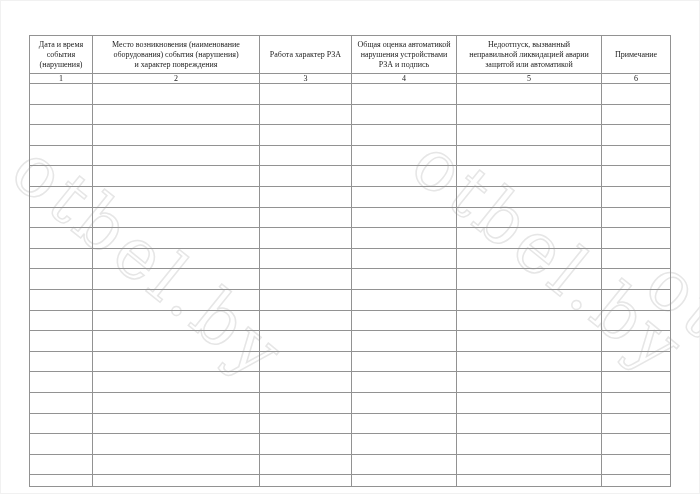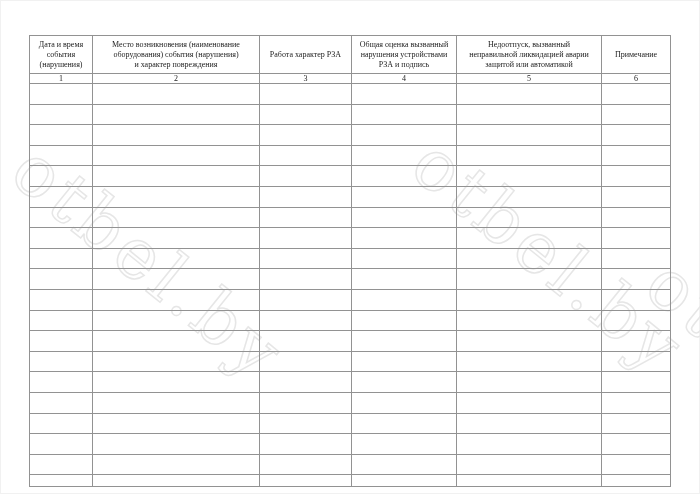--- a/index.html
+++ b/index.html
@@ -83,21 +83,21 @@
   </colgroup>
   <thead>
     <tr>
       <th class="col-label">Дата и время
 события
 (нарушения)</th>
       <th class="col-label">Место возникновения (наименование
 оборудования) события (нарушения)
 и характер повреждения</th>
       <th class="col-label">Работа характер РЗА</th>
-      <th class="col-label">Общая оценка вызванный
+      <th class="col-label">Общая оценка автоматикой
 нарушения устройствами
 РЗА и подпись</th>
       <th class="col-label">Недоотпуск, вызванный
 неправильной ликвидацией аварии
 защитой или автоматикой</th>
       <th class="col-label">Примечание</th>
     </tr>
     <tr>
       <th class="col-number">1</th>
       <th class="col-number">2</th>

